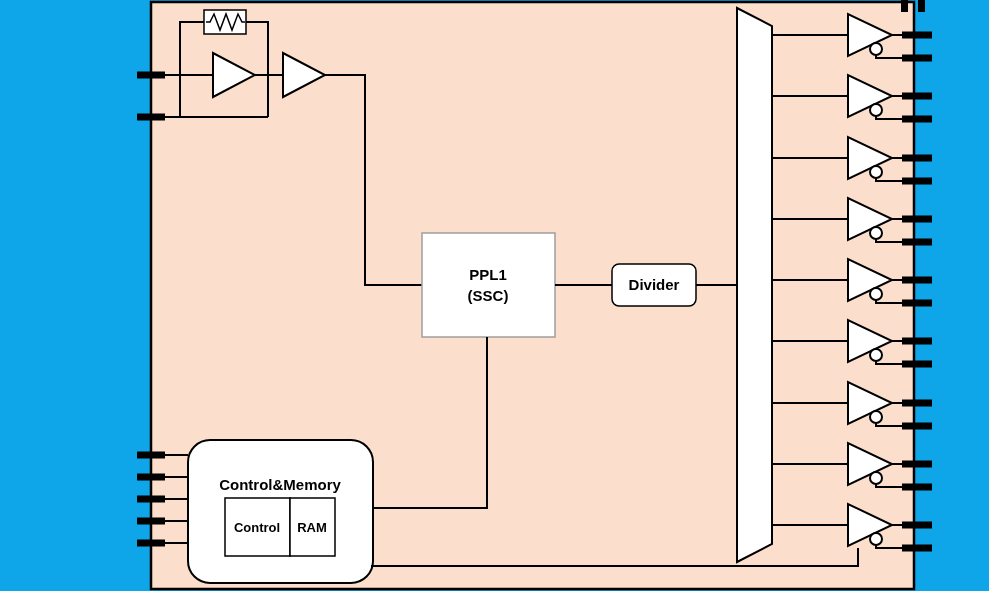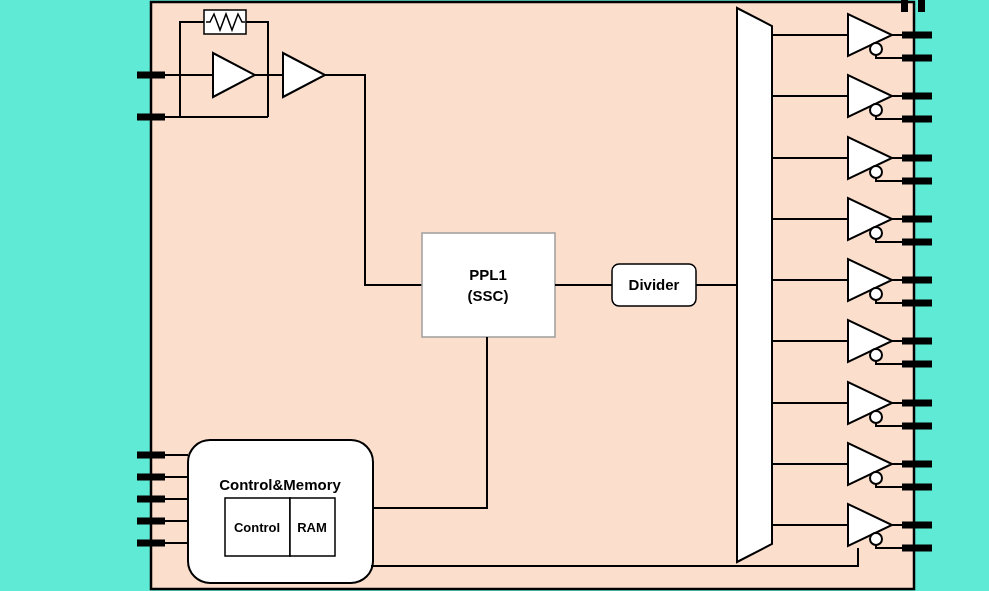--- a/index.html
+++ b/index.html
@@ -1,16 +1,16 @@
 <!DOCTYPE html>
 <html><head>
 <meta charset="utf-8">
 <style>
   html,body{margin:0;padding:0;background:#000;}
-  #stage{position:relative;width:989px;height:591px;background:#5eead4;overflow:hidden;}
+  #stage{position:relative;width:989px;height:591px;background:#0ea5e9;overflow:hidden;}
   svg{position:absolute;left:0;top:0;}
   .wire{stroke:#000;stroke-width:2;fill:none;}
   .shape{fill:#fff;stroke:#000;stroke-width:2;}
   .thinshape{fill:#fff;stroke:#000;stroke-width:1.5;}
   .pin{fill:#000;stroke:none;}
   .blk-label{font-family:"Liberation Sans",sans-serif;font-weight:bold;font-size:15px;fill:#000;text-anchor:middle;}
   .blk-label-sm{font-family:"Liberation Sans",sans-serif;font-weight:bold;font-size:13px;fill:#000;text-anchor:middle;}
 </style>
 </head>
 <body>

